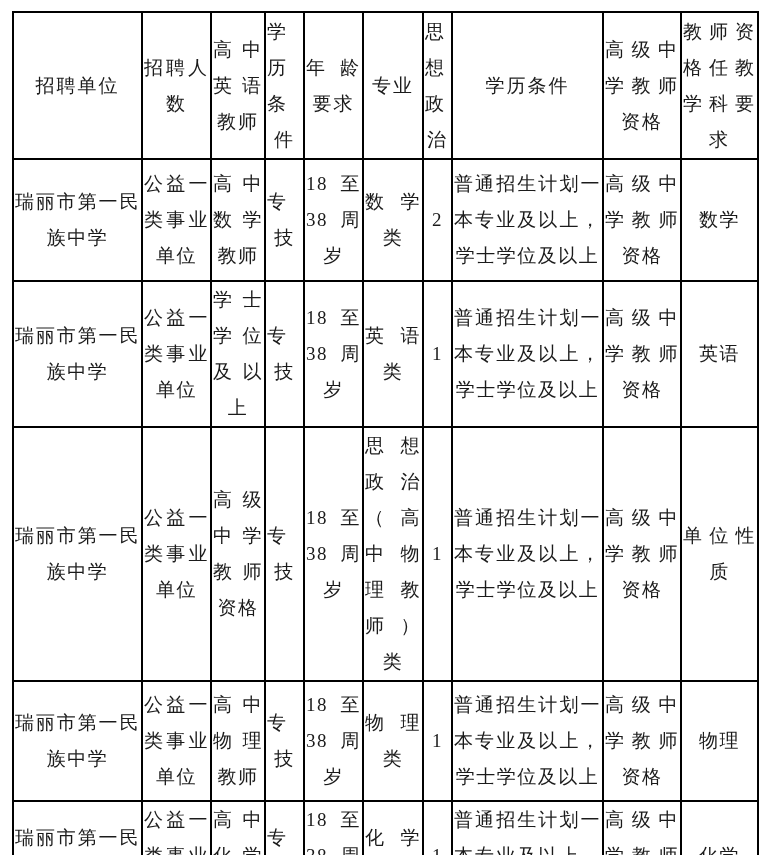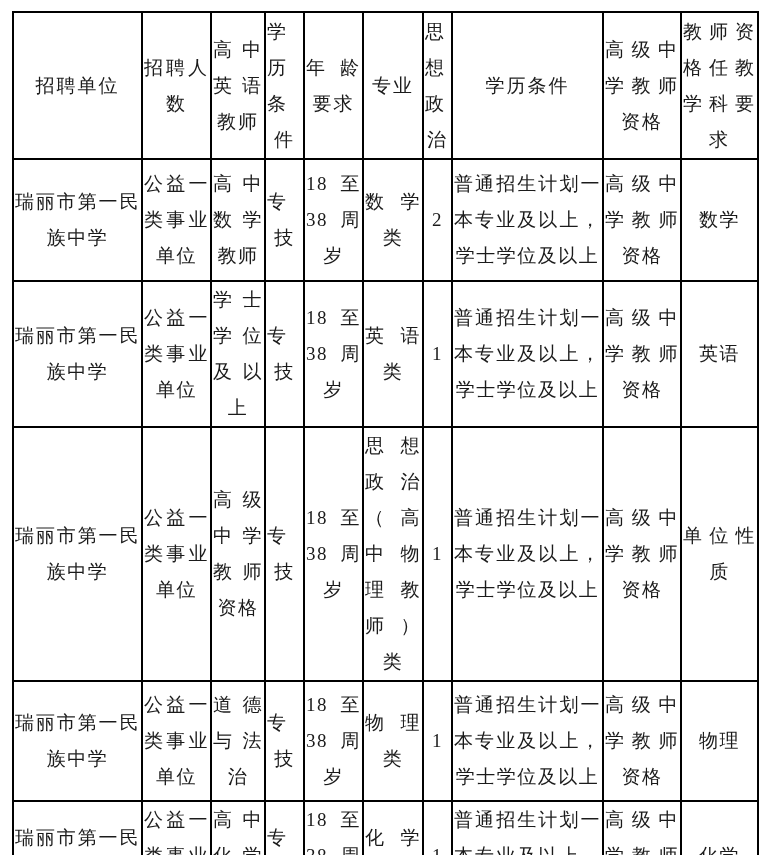--- a/index.html
+++ b/index.html
@@ -110,21 +110,21 @@
         <td>18至38周岁</td>
         <td>思想政治（高中物理教师）类</td>
         <td>1</td>
         <td>普通招生计划一本专业及以上，学士学位及以上</td>
         <td>高级中学教师资格</td>
         <td>单位性质</td>
       </tr>
       <tr class="h-r3">
         <td>瑞丽市第一民族中学</td>
         <td>公益一类事业单位</td>
-        <td>道德与法治</td>
+        <td>高中物理教师</td>
         <td>专技</td>
         <td>18至38周岁</td>
         <td>物理类</td>
         <td>1</td>
         <td>普通招生计划一本专业及以上，学士学位及以上</td>
         <td>高级中学教师资格</td>
         <td>物理</td>
       </tr>
       <tr class="h-r4">
         <td>瑞丽市第一民族中学</td>

